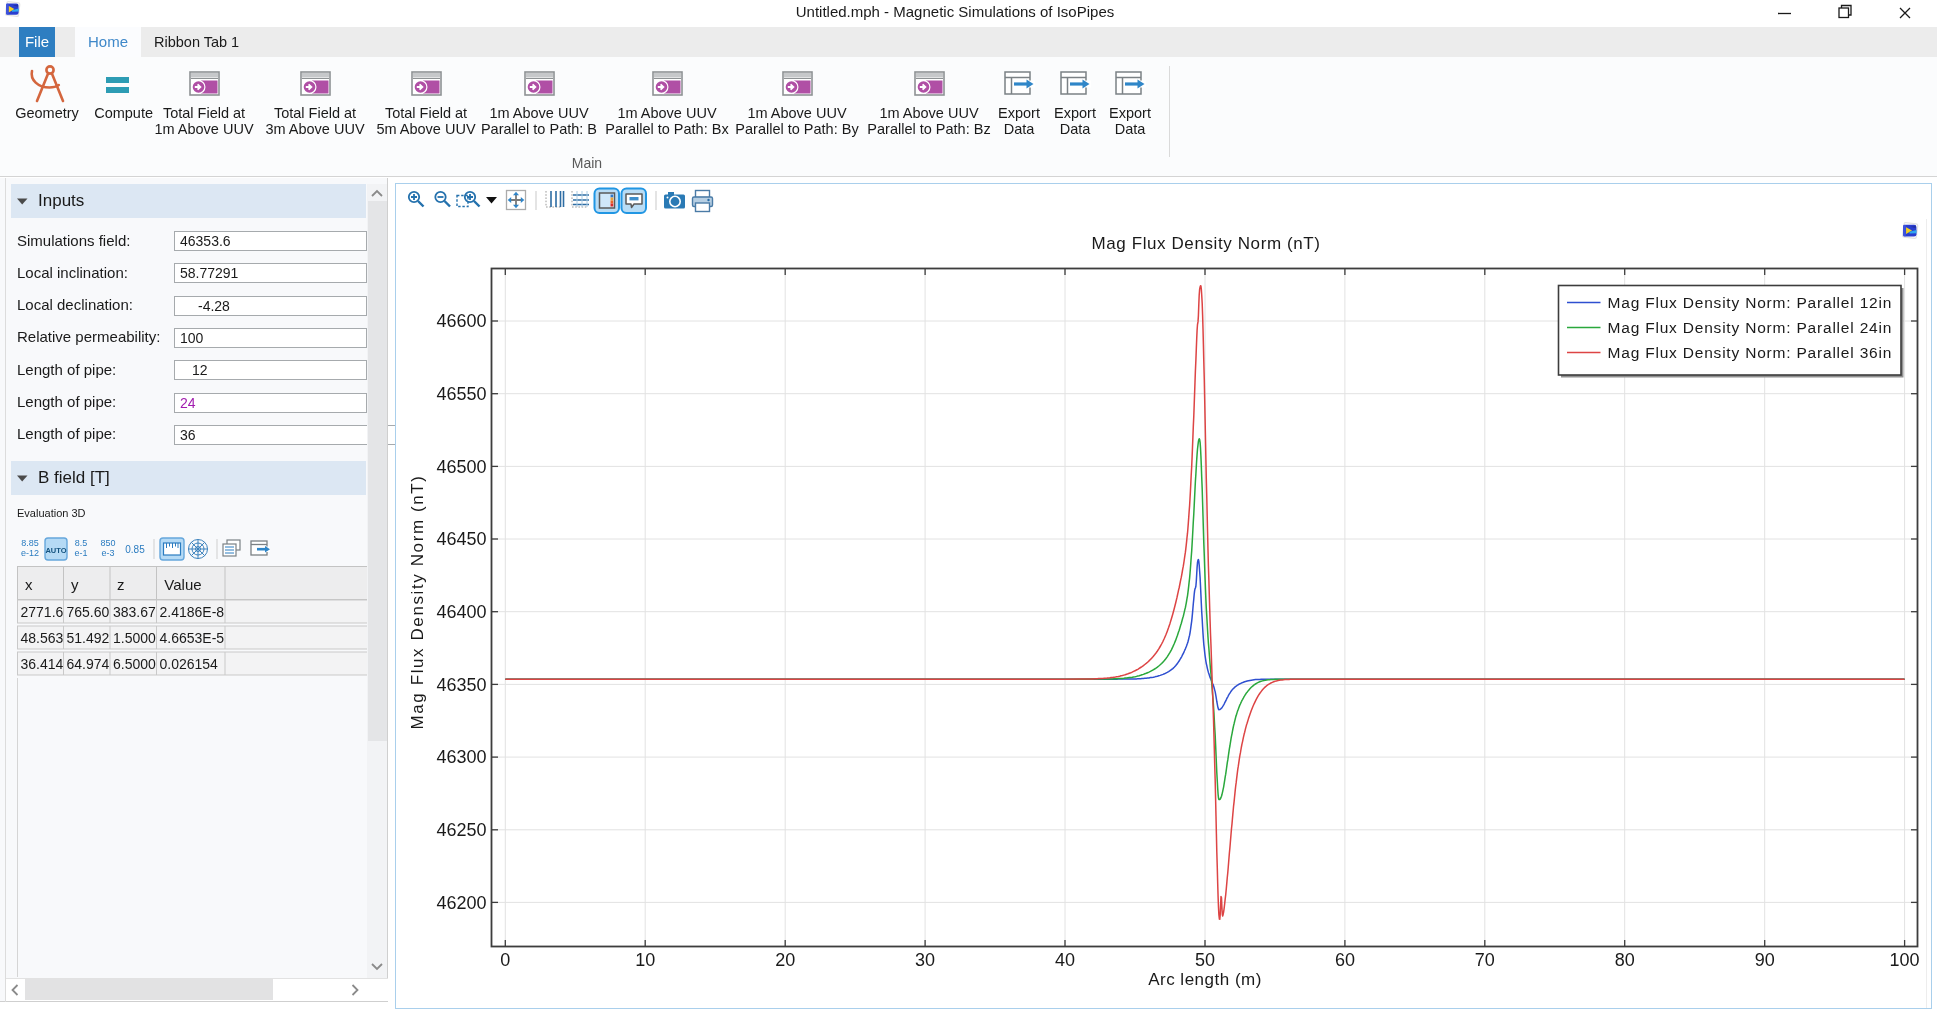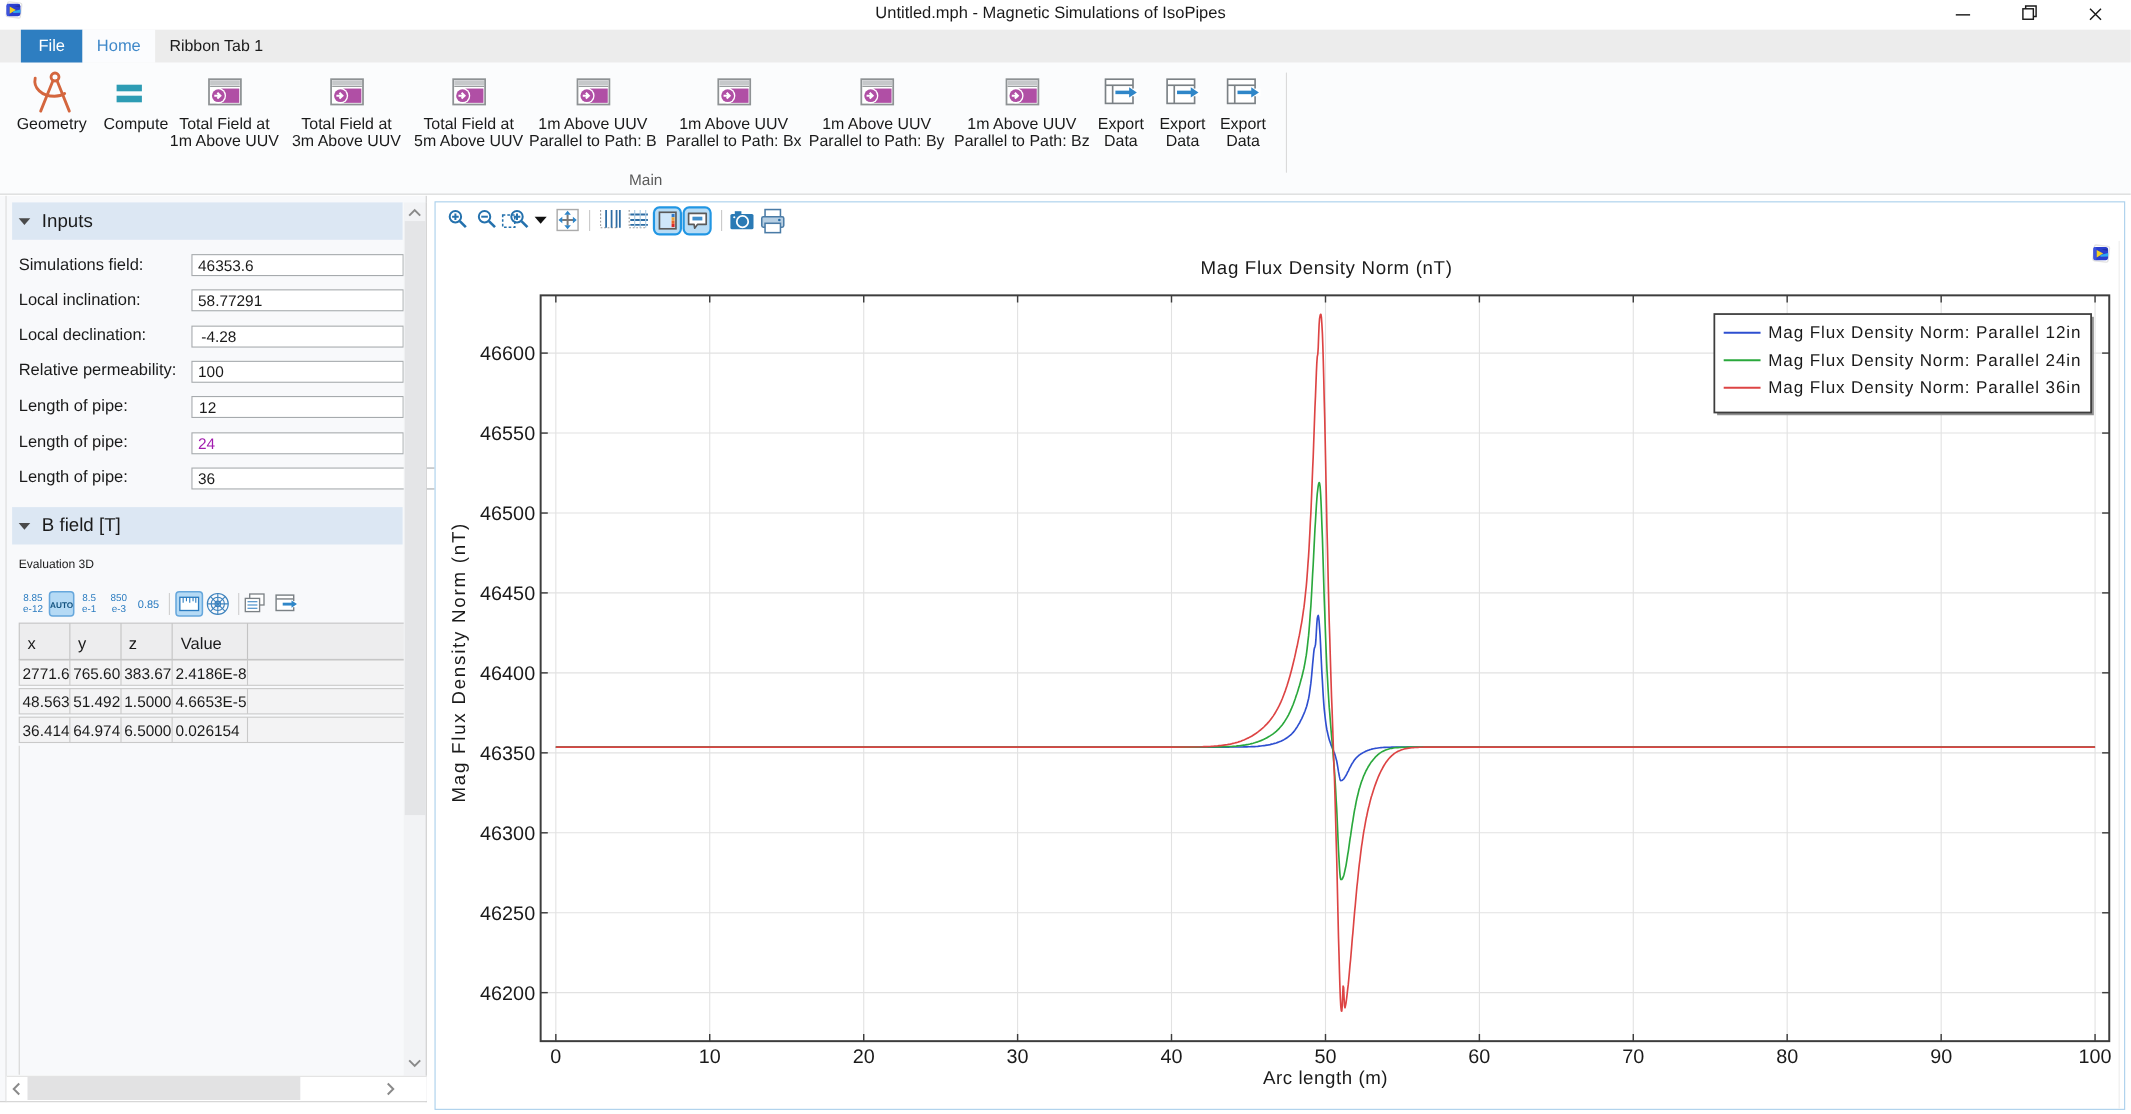--- a/index.html
+++ b/index.html
@@ -20,21 +20,21 @@
 </svg>
 <div class="lbl" style="left:0;right:27px;top:3px;text-align:center;font-size:15px">Untitled.mph - Magnetic Simulations of IsoPipes</div>
 <svg class="abs" style="left:1770px;top:0" width="160" height="27" viewBox="0 0 160 27">
  <line x1="8" y1="13.5" x2="21" y2="13.5" stroke="#1a1a1a" stroke-width="1.3"></line>
  <rect x="69" y="8" width="9.5" height="9.5" fill="none" stroke="#1a1a1a" stroke-width="1.3"></rect>
  <path d="M71.5 8 L71.5 5.5 L81 5.5 L81 15 L78.5 15" fill="none" stroke="#1a1a1a" stroke-width="1.3"></path>
  <path d="M130 8 L140 18 M140 8 L130 18" stroke="#1a1a1a" stroke-width="1.3"></path>
 </svg>
 
 <div class="abs" style="left:0;top:27px;width:1937px;height:30px;background:#ececec"></div>
-<div class="abs" style="left:19px;top:27px;width:56px;height:30px;background:#2e7ec1;color:#fff;
+<div class="abs" style="left:19px;top:27px;width:36px;height:30px;background:#2e7ec1;color:#fff;
  font-size:15px;text-align:center;line-height:30px">File</div>
 <div class="abs" style="left:75px;top:27px;width:66px;height:30px;background:#fbfcfe;color:#3f88c9;
  font-size:15px;text-align:center;line-height:30px">Home</div>
 <div class="lbl" style="left:154px;top:27px;height:14px;line-height:30px;font-size:14.5px">Ribbon Tab 1</div>
 <div class="abs" style="left:0;top:57px;width:1937px;height:120px;background:#fbfcfd;border-bottom:1px solid #d4d4d4"></div>
 
 <svg class="abs" style="left:25px;top:61px" width="46" height="46" viewBox="0 0 46 46">
  <g stroke="#d4663e" stroke-width="2.6" fill="none" stroke-linecap="round">
   <circle cx="25" cy="9" r="3.6"></circle>
   <path d="M23.2 12.2 L12 40"></path>
@@ -157,27 +157,27 @@
   </svg>
 <div class="lbl" style="left:38px;top:184px;height:34px;line-height:34px;font-size:17px">Inputs</div>
 <div class="lbl" style="left:17px;top:232px;font-size:15px">Simulations field:</div>
 <div class="abs" style="left:174px;top:231px;width:193px;height:20px;background:#fff;
  border:1px solid #a6aaad;font-size:14px;line-height:18px;padding-left:5px;color:#1a1a1a">46353.6</div>
 <div class="lbl" style="left:17px;top:264px;font-size:15px">Local inclination:</div>
 <div class="abs" style="left:174px;top:263px;width:193px;height:20px;background:#fff;
  border:1px solid #a6aaad;font-size:14px;line-height:18px;padding-left:5px;color:#1a1a1a">58.77291</div>
 <div class="lbl" style="left:17px;top:296px;font-size:15px">Local declination:</div>
 <div class="abs" style="left:174px;top:296px;width:193px;height:20px;background:#fff;
- border:1px solid #a6aaad;font-size:14px;line-height:18px;padding-left:8px;color:#1a1a1a">-4.28</div>
+ border:1px solid #a6aaad;font-size:14px;line-height:18px;padding-left:23px;color:#1a1a1a">-4.28</div>
 <div class="lbl" style="left:17px;top:328px;font-size:15px">Relative permeability:</div>
 <div class="abs" style="left:174px;top:328px;width:193px;height:20px;background:#fff;
  border:1px solid #a6aaad;font-size:14px;line-height:18px;padding-left:5px;color:#1a1a1a">100</div>
 <div class="lbl" style="left:17px;top:361px;font-size:15px">Length of pipe:</div>
 <div class="abs" style="left:174px;top:360px;width:193px;height:20px;background:#fff;
- border:1px solid #a6aaad;font-size:14px;line-height:18px;padding-left:6px;color:#1a1a1a">12</div>
+ border:1px solid #a6aaad;font-size:14px;line-height:18px;padding-left:17px;color:#1a1a1a">12</div>
 <div class="lbl" style="left:17px;top:393px;font-size:15px">Length of pipe:</div>
 <div class="abs" style="left:174px;top:393px;width:193px;height:20px;background:#fff;
  border:1px solid #a6aaad;font-size:14px;line-height:18px;padding-left:5px;color:#a21caf">24</div>
 <div class="lbl" style="left:17px;top:425px;font-size:15px">Length of pipe:</div>
 <div class="abs" style="left:174px;top:425px;width:224px;height:20px;background:#fff;
  border:1px solid #a6aaad;font-size:14px;line-height:18px;padding-left:5px;color:#1a1a1a">36</div>
 <div class="abs" style="left:11px;top:460.5px;width:355px;height:34px;background:#dce7f3"></div>
 <svg class="abs" style="left:16px;top:473.5px" width="13" height="9" viewBox="0 0 13 9">
     <path d="M1 1.5 L11.5 1.5 L6.2 7.5 Z" fill="#4a4a4a"></path>
   </svg>

